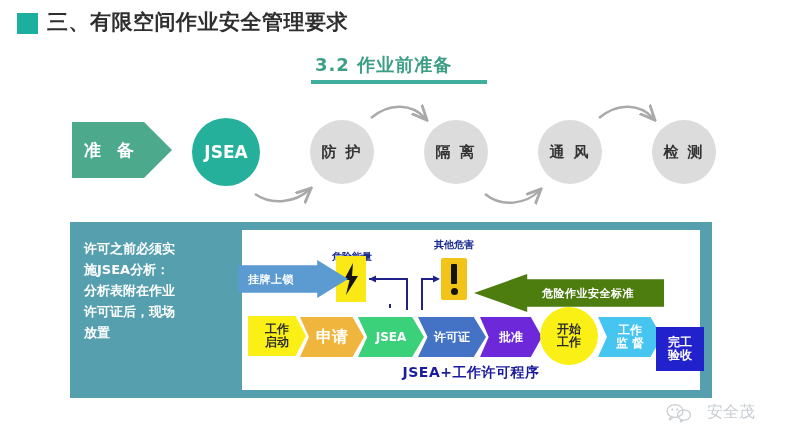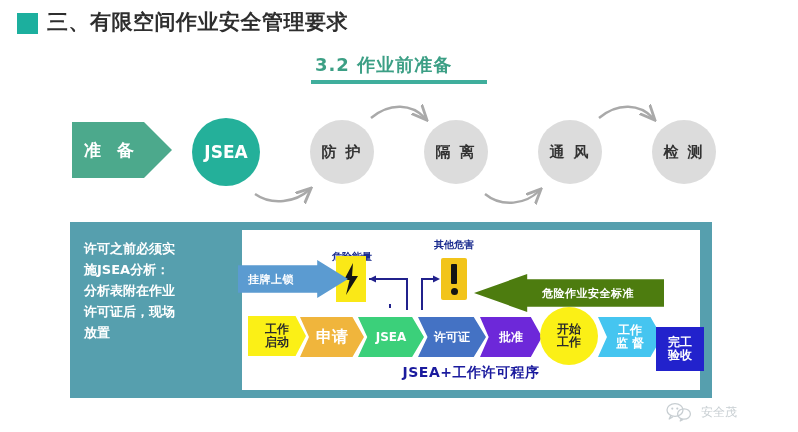--- a/index.html
+++ b/index.html
@@ -174,21 +174,21 @@
     letter-spacing:0.5px;
     font-family:"DejaVu Sans","Liberation Sans",sans-serif;
   }
 
   
   .watermark {
     position:absolute; left:666px; top:402px;
     display:flex; align-items:center; opacity:0.55;
   }
   .watermark .wm-text {
-    font-size:12px; color:#9aa6ad; margin-left:9px;
+    font-size:16px; color:#9aa6ad; margin-left:15px;
     font-family:Liberation Mono, monospace;
   }
 </style>
 </head>
 <body>
 
 <div class="page">
 
   <div class="header">
     <div class="bullet-square"></div>

